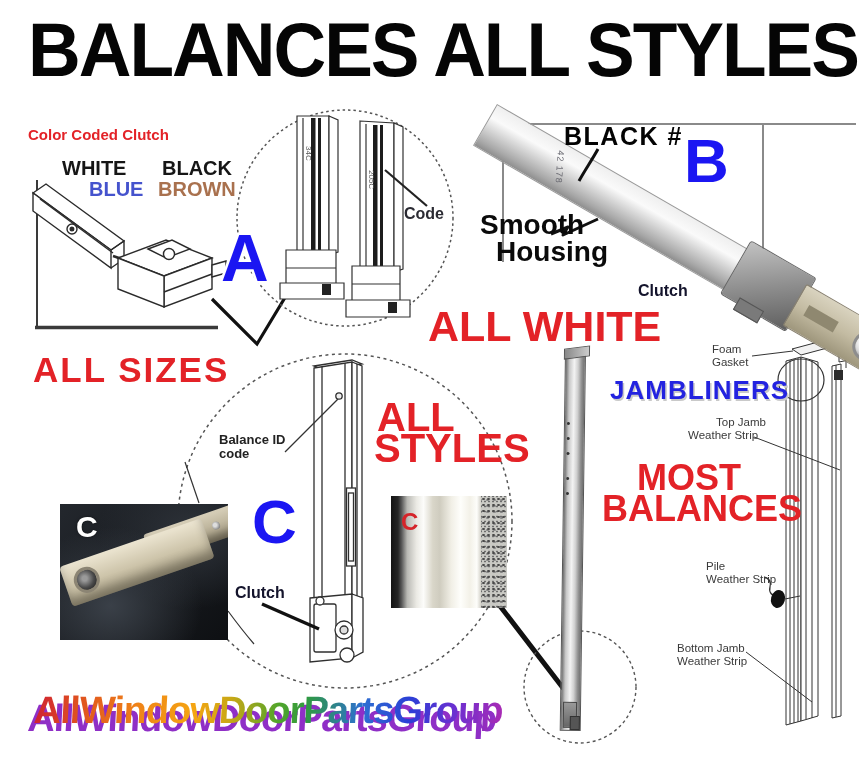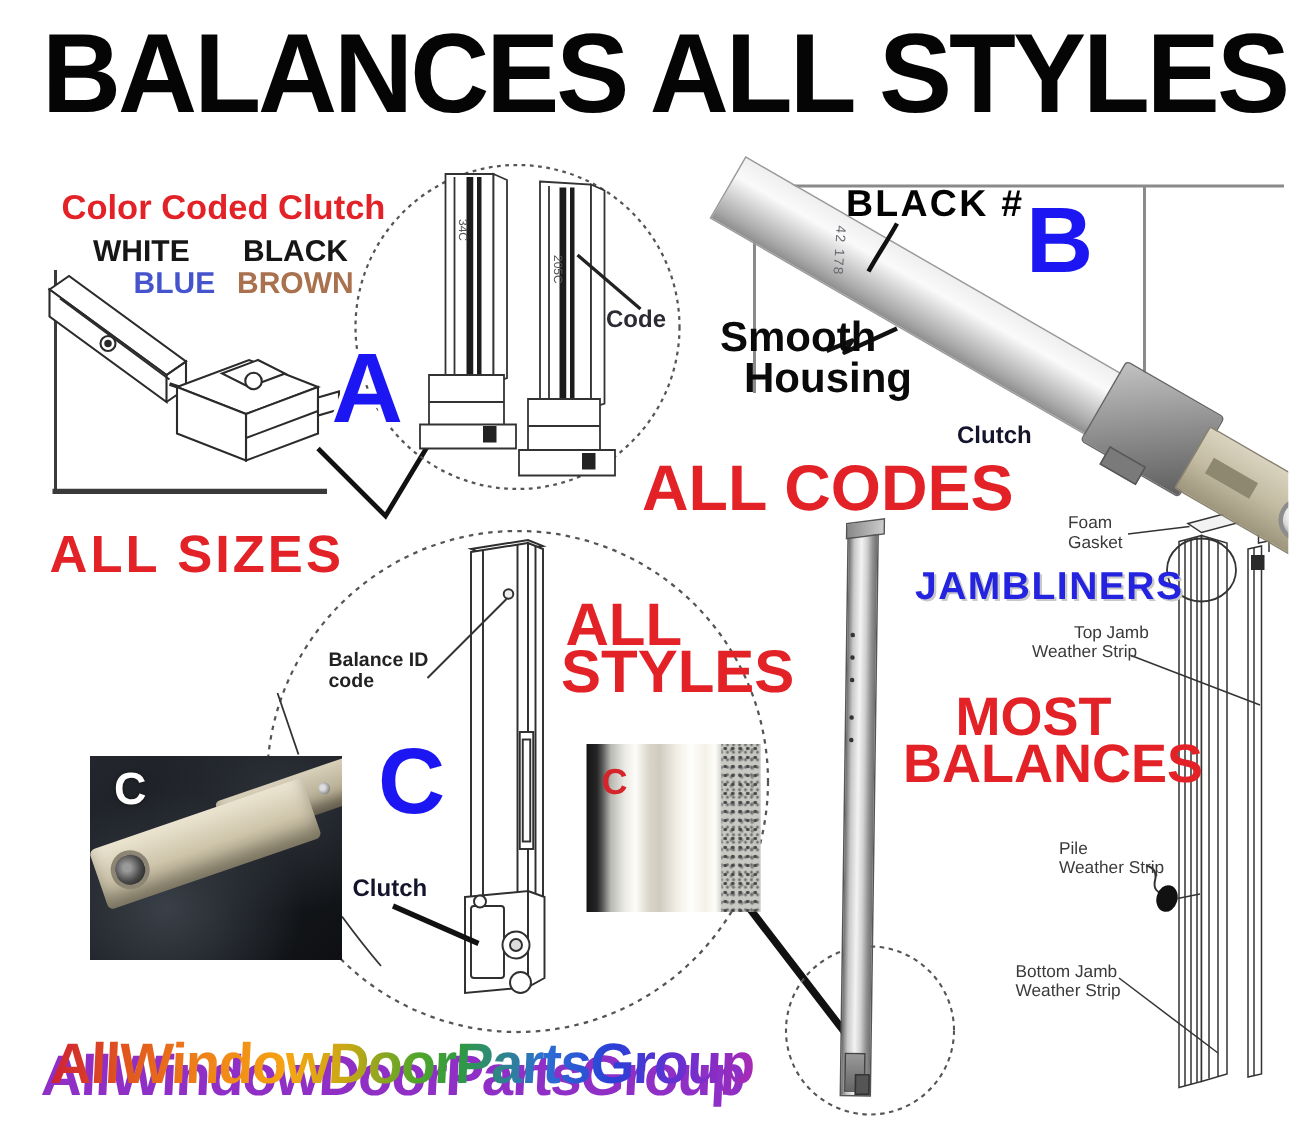--- a/index.html
+++ b/index.html
@@ -6,21 +6,21 @@
   .canvas{position:relative;width:859px;height:765px;background:#ffffff;overflow:hidden;
           font-family:"Liberation Sans",sans-serif;}
   .abs{position:absolute;white-space:nowrap;line-height:1;}
   svg.layer{position:absolute;left:0;top:0;z-index:1;}
   svg.layer-top{position:absolute;left:0;top:0;z-index:4;pointer-events:none;}
 
   .title{left:28px;top:12px;font-size:73px;font-weight:800;letter-spacing:-2px;color:#050505;
          transform:scaleY(1.03);transform-origin:0 0;z-index:5;}
 
   .red{color:#e32227;font-weight:800;}
-  .cc-heading{left:28px;top:127px;font-size:23px;z-index:5;margin-left:13px;}
+  .cc-heading{left:28px;top:127px;font-size:15px;z-index:5;}
   .cword{font-size:20px;font-weight:800;z-index:5;text-align:center;}
   .w-white{left:62px;top:158px;color:#161616;}
   .w-black{left:162px;top:158px;color:#161616;}
   .w-blue{left:89px;top:179px;color:#4553cd;}
   .w-brown{left:158px;top:179px;color:#a9714e;}
 
   .bigletter{font-weight:800;color:#1b16f2;z-index:5;
              text-shadow:-2px -2px 0 #fff,2px -2px 0 #fff,-2px 2px 0 #fff,2px 2px 0 #fff;}
   .letter-a{left:221px;top:225px;font-size:66px;}
   .letter-b{left:684px;top:130px;font-size:62px;}
@@ -297,21 +297,21 @@
 
   <div class="abs bigletter letter-a">A</div>
   <div class="abs code-a">Code</div>
   <div class="abs caption all-sizes">ALL SIZES</div>
 
   <div class="abs code-b">BLACK #</div>
   <div class="abs bigletter letter-b">B</div>
   <div class="abs smooth2">Housing</div>
   <div class="abs smooth1">Smooth</div>
   <div class="abs clutch-b">Clutch</div>
-  <div class="abs caption all-codes">ALL CODES</div>
+  <div class="abs caption all-codes">ALL WHITE</div>
 
   <div class="abs balance-id bid1">Balance ID</div>
   <div class="abs balance-id bid2">code</div>
   <div class="abs bigletter letter-c">C</div>
   <div class="abs clutch-c">Clutch</div>
   <div class="abs caption styles2">STYLES</div>
   <div class="abs caption styles1">ALL</div>
 
   <div class="abs jamb-heading">JAMBLINERS</div>
   <div class="abs caption most1">MOST</div>

